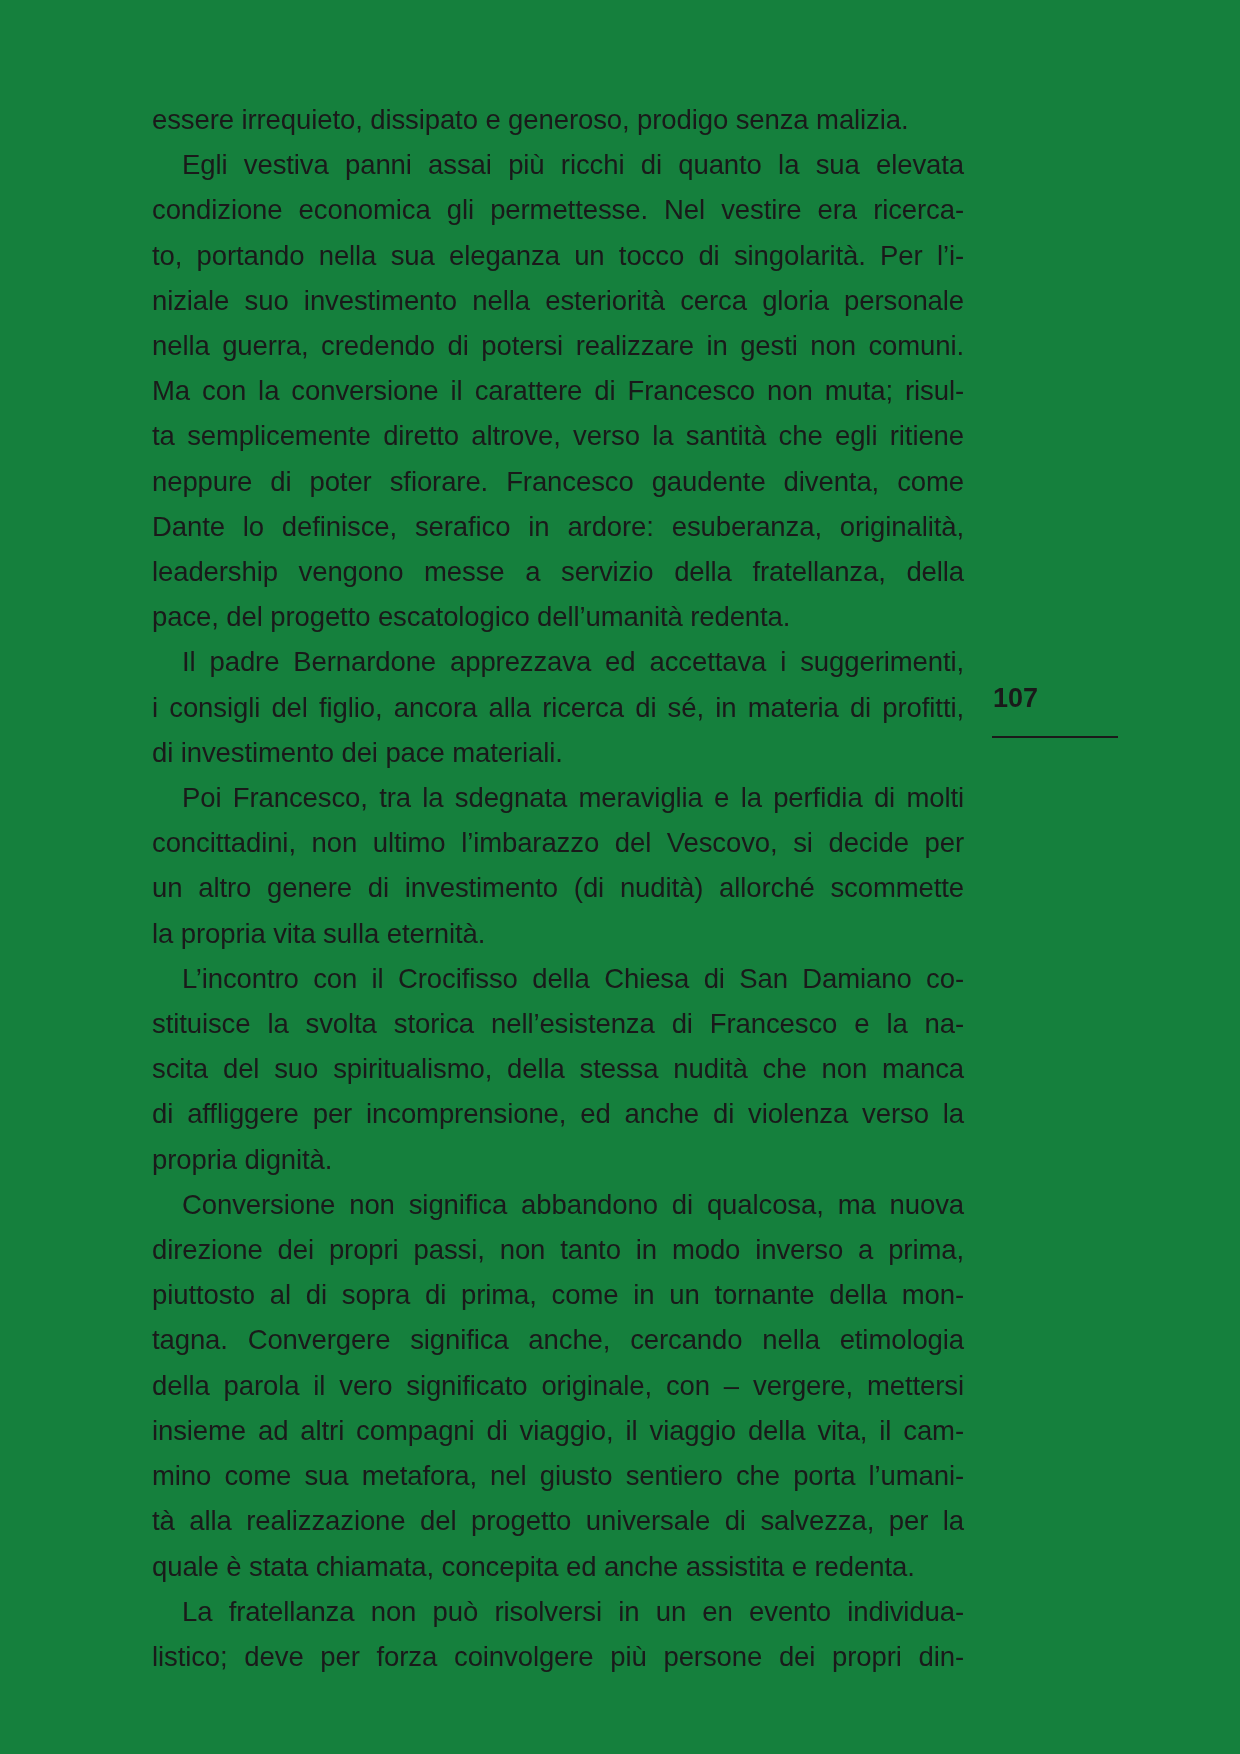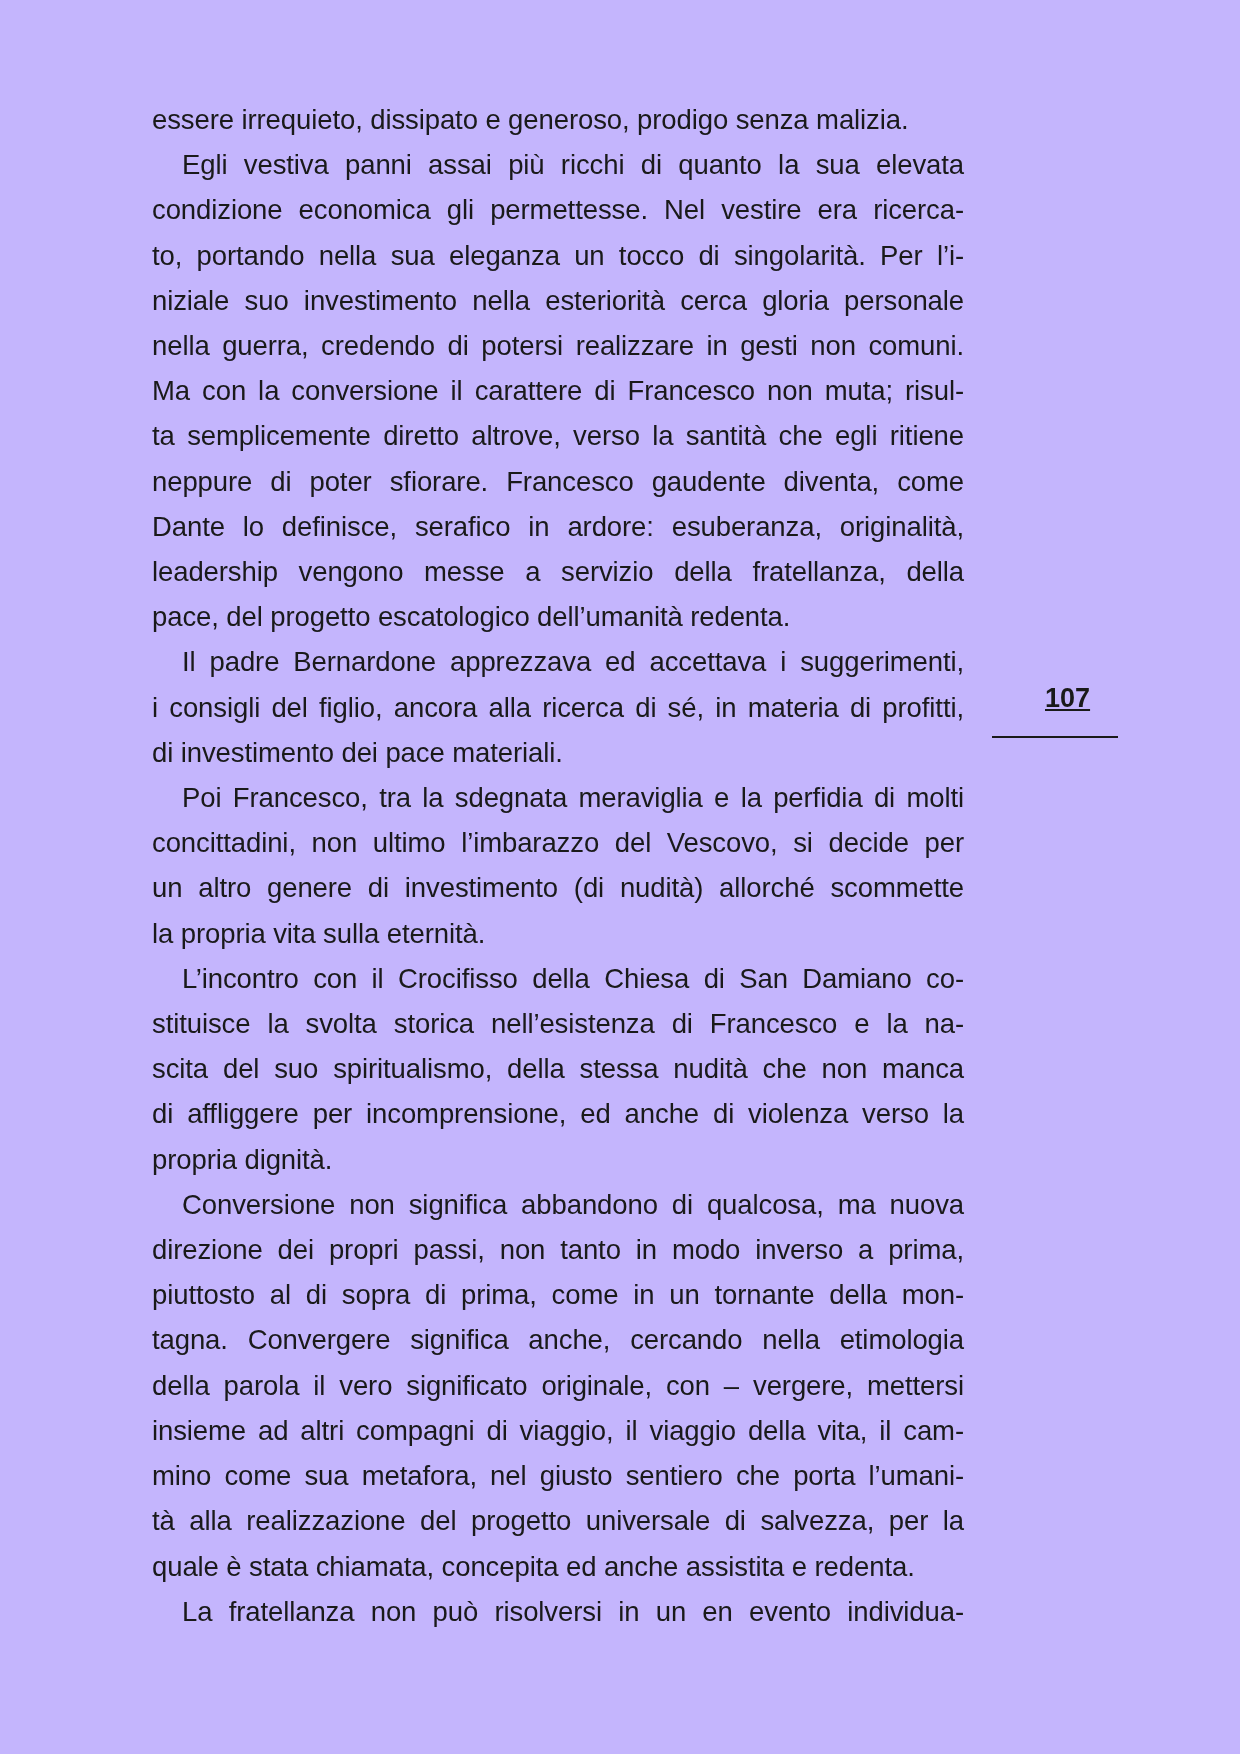--- a/index.html
+++ b/index.html
@@ -4,21 +4,21 @@
 <style>
   html, body {
     margin: 0;
     padding: 0;
     background: #ffffff;
   }
   .page {
     position: relative;
     width: 1240px;
     height: 1754px;
-    background: #c4b5fd;
+    background: #15803d;
     overflow: hidden;
     font-family: "Liberation Sans", sans-serif;
   }
   .text-column {
     position: absolute;
     left: 152px;
     top: 97px;
     width: 812px;
   }
   .para {
@@ -43,28 +43,27 @@
     text-indent: 0;
   }
   .indent {
     display: inline-block;
     width: 30px;
   }
   .it {
   }
   .folio {
     position: absolute;
-    left: 1045px;
+    left: 993px;
     top: 683px;
     width: 120px;
     font-size: 27px;
     font-weight: bold;
     color: #1a1a1a;
     letter-spacing: 0px;
-    text-decoration: underline;
   }
   .folio-rule {
     position: absolute;
     left: 992px;
     top: 736px;
     width: 126px;
     height: 2px;
     background: #1a1a1a;
   }
 </style>
@@ -73,19 +72,19 @@
 
 <div class="page">
 
   <div class="text-column">
       <p class="para"><span class="ln last first"><span>essere irrequieto, dissipato e generoso, prodigo senza malizia.</span></span></p>
       <p class="para"><span class="ln first"><span class="indent"></span><span>Egli vestiva panni assai più ricchi di quanto la sua elevata</span></span><span class="ln"><span>condizione economica gli permettesse. Nel vestire era ricerca-</span></span><span class="ln"><span>to, portando nella sua eleganza un tocco di singolarità. Per l’i-</span></span><span class="ln"><span>niziale suo investimento nella esteriorità cerca gloria personale</span></span><span class="ln"><span>nella guerra, credendo di potersi realizzare in gesti non comuni.</span></span><span class="ln"><span>Ma con la conversione il carattere di Francesco non muta; risul-</span></span><span class="ln"><span>ta semplicemente diretto altrove, verso la santità che egli ritiene</span></span><span class="ln"><span>neppure di poter sfiorare. Francesco gaudente diventa, come</span></span><span class="ln"><span>Dante lo definisce, </span><span class="it">serafico in ardore:</span><span> esuberanza, originalità,</span></span><span class="ln"><span>leadership vengono messe a servizio della fratellanza, della</span></span><span class="ln last"><span>pace, del progetto escatologico dell’umanità redenta.</span></span></p>
       <p class="para"><span class="ln first"><span class="indent"></span><span>Il padre Bernardone apprezzava ed accettava i suggerimenti,</span></span><span class="ln"><span>i consigli del figlio, ancora alla ricerca di sé, in materia di profitti,</span></span><span class="ln last"><span>di investimento dei pace materiali.</span></span></p>
       <p class="para"><span class="ln first"><span class="indent"></span><span>Poi Francesco, tra la sdegnata meraviglia e la perfidia di molti</span></span><span class="ln"><span>concittadini, non ultimo l’imbarazzo del Vescovo, si decide per</span></span><span class="ln"><span>un altro genere di investimento (</span><span class="it">di nudità</span><span>) allorché scommette</span></span><span class="ln last"><span>la propria vita sulla eternità.</span></span></p>
       <p class="para"><span class="ln first"><span class="indent"></span><span>L’incontro con il Crocifisso della Chiesa di San Damiano co-</span></span><span class="ln"><span>stituisce la svolta storica nell’esistenza di Francesco e la na-</span></span><span class="ln"><span>scita del suo spiritualismo, della stessa nudità che non manca</span></span><span class="ln"><span>di affliggere per incomprensione, ed anche di violenza verso la</span></span><span class="ln last"><span>propria dignità.</span></span></p>
       <p class="para"><span class="ln first"><span class="indent"></span><span>Conversione non significa abbandono di qualcosa, ma nuova</span></span><span class="ln"><span>direzione dei propri passi, non tanto in modo </span><span class="it">inverso a prima</span><span>,</span></span><span class="ln"><span>piuttosto </span><span class="it">al di sopra di prima</span><span>, come in un tornante della mon-</span></span><span class="ln"><span>tagna. Convergere significa anche, cercando nella etimologia</span></span><span class="ln"><span>della parola il vero significato originale, </span><span class="it">con – vergere</span><span>, mettersi</span></span><span class="ln"><span>insieme ad altri compagni di viaggio, il viaggio della vita, il cam-</span></span><span class="ln"><span>mino come sua metafora, nel giusto sentiero che porta l’umani-</span></span><span class="ln"><span>tà alla realizzazione del progetto universale di salvezza, per la</span></span><span class="ln last"><span>quale è stata chiamata, concepita ed anche assistita e redenta.</span></span></p>
-      <p class="para"><span class="ln first"><span class="indent"></span><span>La fratellanza non può risolversi in un en evento individua-</span></span></p>
+      <p class="para"><span class="ln first"><span class="indent"></span><span>La fratellanza non può risolversi in un en evento individua-</span></span><span class="ln"><span>listico; deve per forza coinvolgere più persone dei propri din-</span></span></p>
     </div>
 
   <div class="folio">107</div>
   <div class="folio-rule"></div>
 
 </div>
 
 </body></html>

